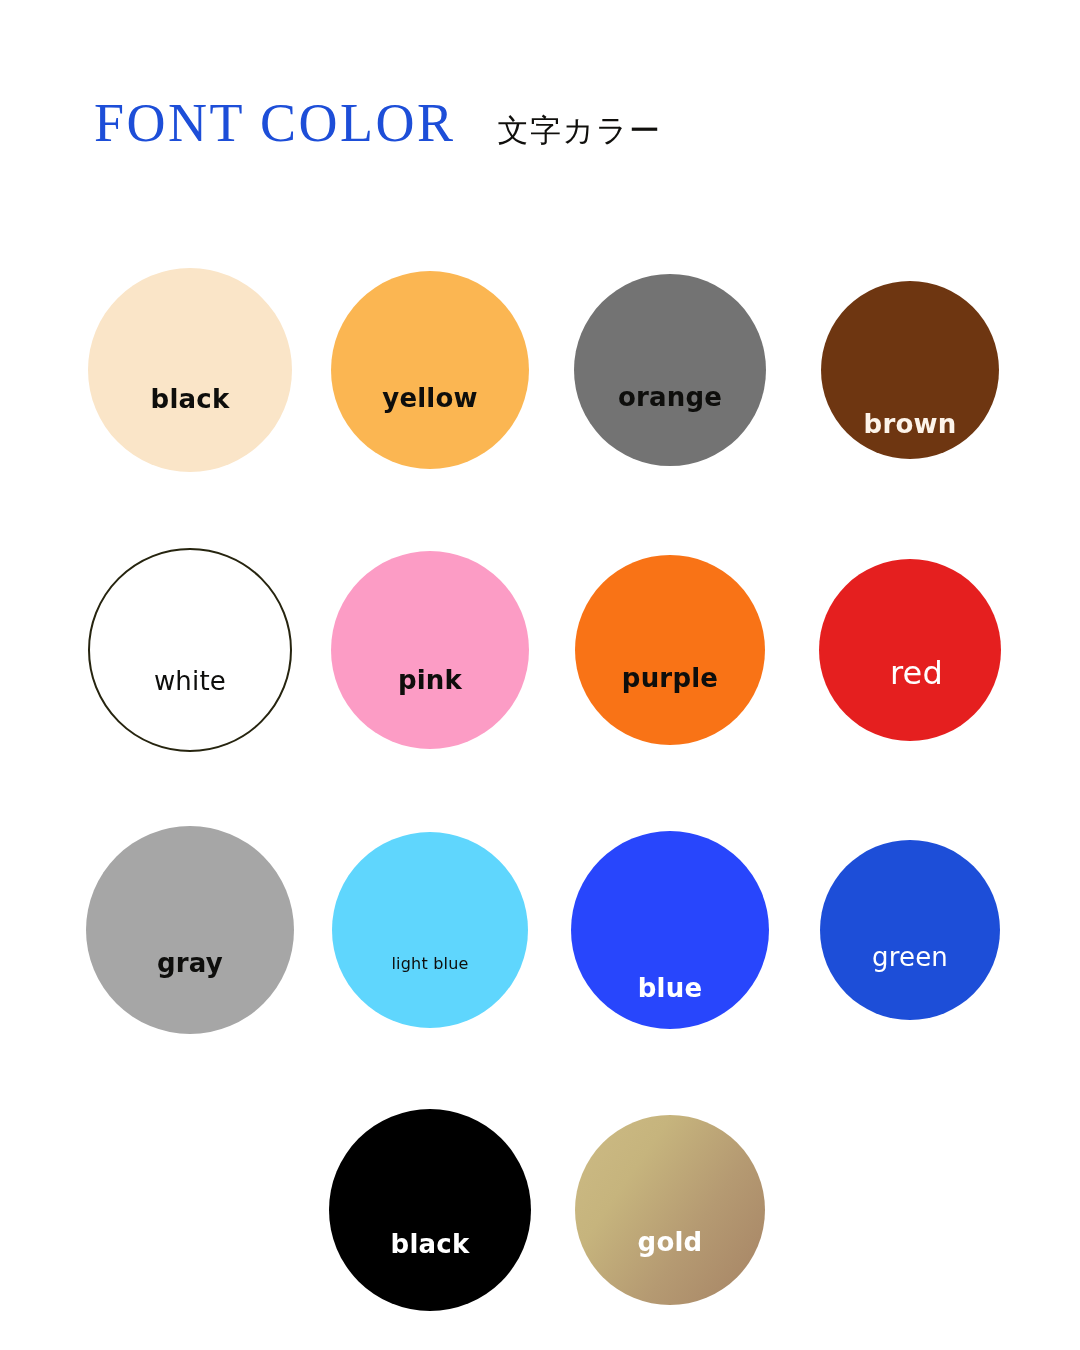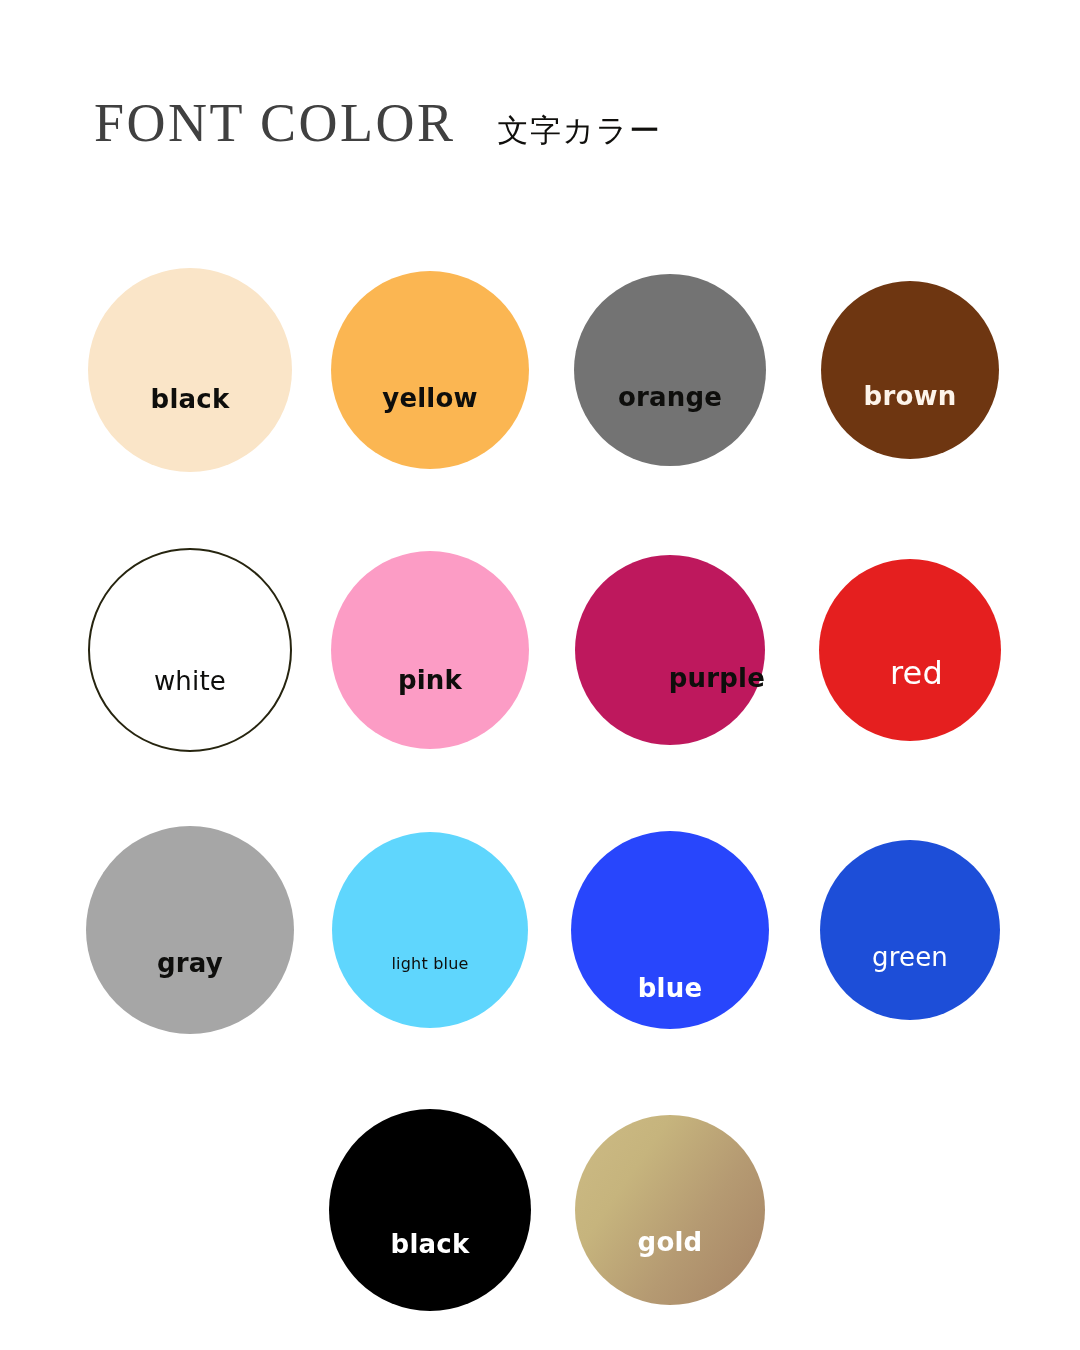--- a/index.html
+++ b/index.html
@@ -28,21 +28,21 @@
     left: 94px;
     top: 96px;
     display: flex;
     align-items: baseline;
     gap: 42px;
   }
   .title-en {
     font-family: "Liberation Serif", "DejaVu Serif", serif;
     font-size: 54px;
     letter-spacing: 2.5px;
-    color: #404040;
+    color: #1d4ed8;
     font-weight: 400;
     line-height: 1;
     white-space: nowrap;
   }
   .title-jp {
     font-family: "DejaVu Sans", "Liberation Sans", sans-serif;
     font-size: 31px;
     letter-spacing: 1.5px;
     color: #100F0C;
     font-weight: 400;
@@ -111,21 +111,21 @@
   .sw-blue      { width: 198px; height: 198px; }
   .sw-green     { width: 180px; height: 180px; }
 
   .sw-black     { width: 202px; height: 202px; }
   .sw-gold      { width: 190px; height: 190px; }
 
   
   .sw-beige     .label { margin-bottom: 60px; }
   .sw-yellow    .label { margin-bottom: 58px; }
   .sw-orange    .label { margin-bottom: 56px; }
-  .sw-brown     .label { margin-bottom: 50px; text-align: right; }
+  .sw-brown     .label { margin-bottom: 22px; text-align: right; }
 
   .sw-white     .label { margin-bottom: 56px; font-weight: 500; }
   .sw-pink      .label { margin-bottom: 56px; }
   .sw-purple    .label { margin-bottom: 54px; }
   .sw-red       .label { margin-bottom: 52px; font-size: 32px; font-weight: 500; margin-left: 13px; }
 
   .sw-gray      .label { margin-bottom: 58px; }
   .sw-lightblue .label { margin-bottom: 56px; font-size: 16px; font-weight: 500; }
   .sw-blue      .label { margin-bottom: 28px; }
   .sw-green     .label { margin-bottom: 50px; font-weight: 500; }
@@ -173,21 +173,21 @@
         <div class="swatch sw-white">
           <span class="label" style="color: rgb(14, 14, 12);">white</span>
         </div>
       </div>
       <div class="cell">
         <div class="swatch sw-pink" style="background-color: rgb(252, 156, 197);">
           <span class="label" style="color: rgb(14, 14, 12);">pink</span>
         </div>
       </div>
       <div class="cell">
-        <div class="swatch sw-purple" style="background-color: #be185d; justify-content: flex-end;">
+        <div class="swatch sw-purple" style="background-color: #f97316;">
           <span class="label" style="color: rgb(14, 14, 12);">purple</span>
         </div>
       </div>
       <div class="cell">
         <div class="swatch sw-red" style="background-color: rgb(229, 31, 31);">
           <span class="label" style="color: rgb(255, 255, 255);">red</span>
         </div>
       </div>
     </div>
 

